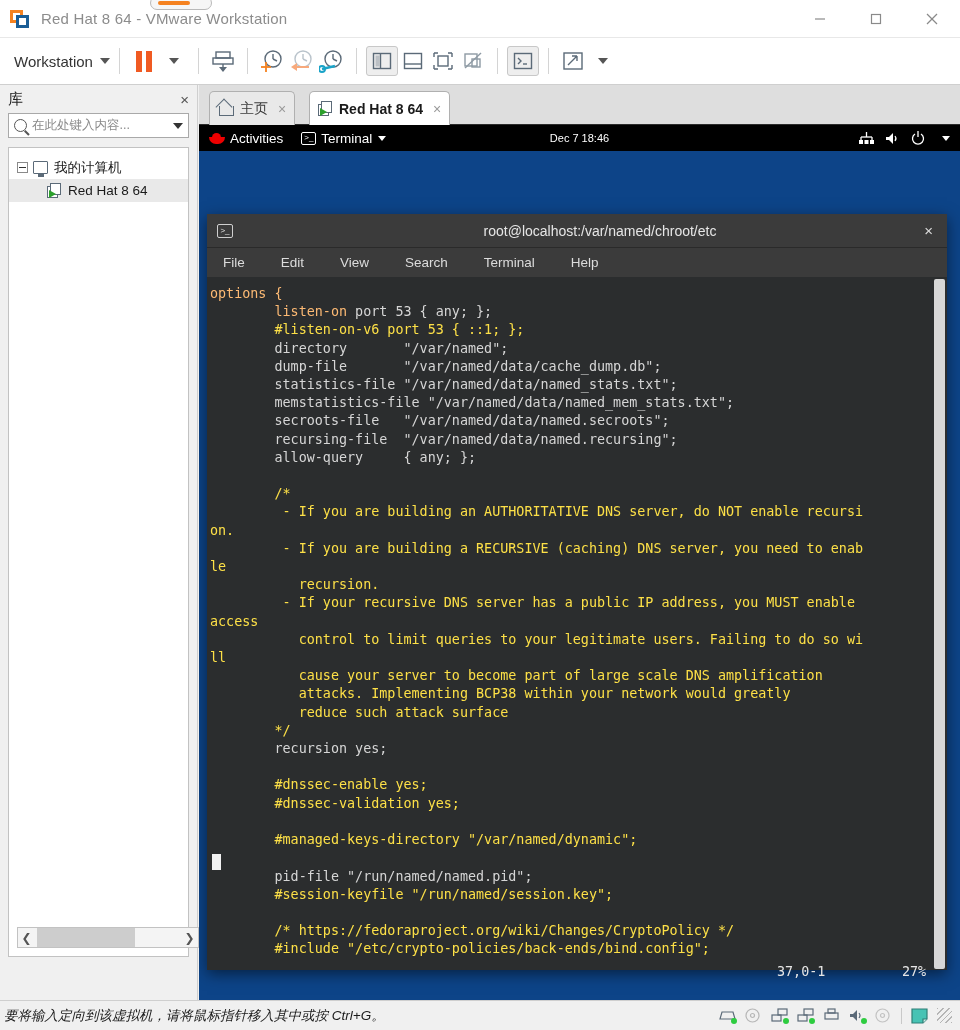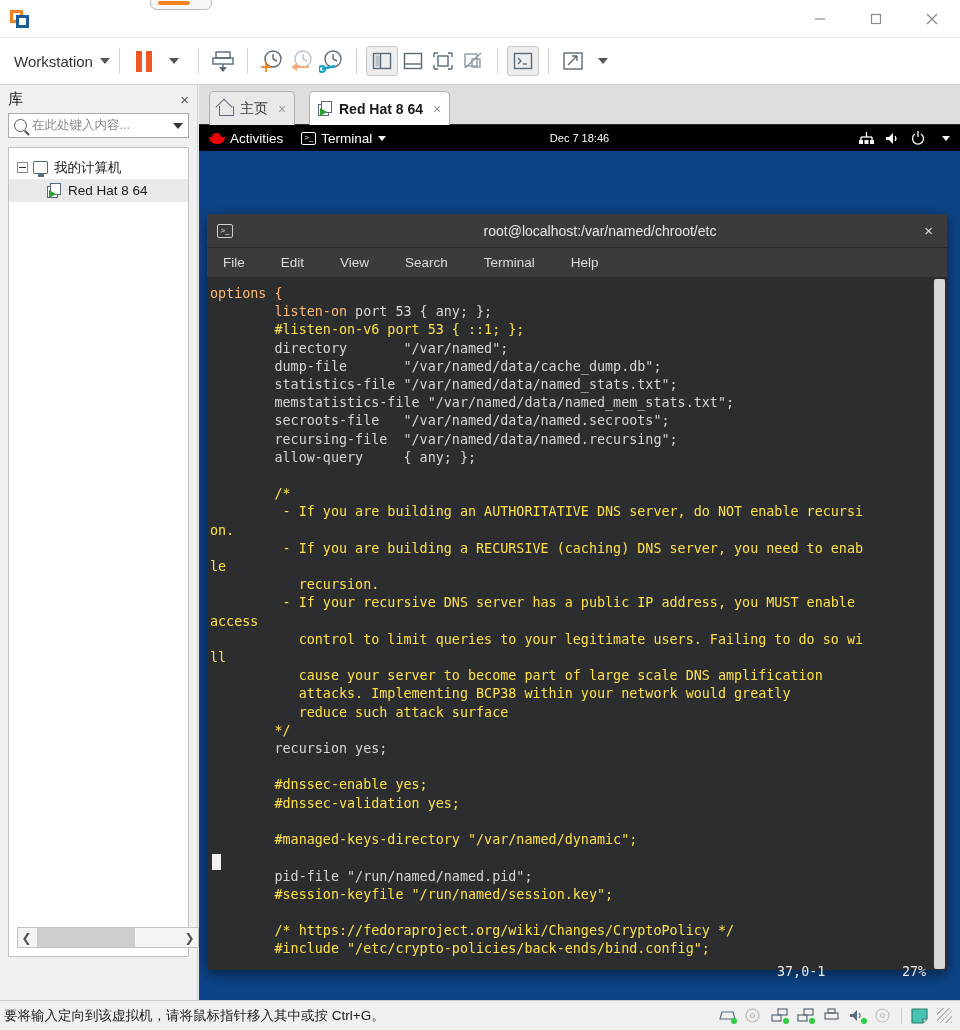--- a/index.html
+++ b/index.html
@@ -154,21 +154,21 @@
   .term-scroll { position: absolute; right: 2px; top: 65px; width: 11px; height: 690px;
     background: #d7d7d7; border-radius: 2px; }
   .cursor { position: absolute; left: 5px; top: 577px; width: 9px; height: 16px; background: #f2f2f2; }
   .statusline { position: absolute; left: 0; bottom: 6px; width: 726px;
     font-family: "DejaVu Sans Mono", monospace; font-size: 13.4px; color: #e6e6e6; }
   .sl-pos { position: absolute; left: 570px; }
   .sl-pct { position: absolute; left: 695px; }
 
   
   .statusbar { position: absolute; left: 0; bottom: 0; width: 960px; height: 30px;
-    background: #f0f0f0; border-top: 1px solid #cfcfcf; display: flex; align-items: center; }
+    background: #f0f0f0; border-top: 1px solid #cfcfcf; display: flex; align-items: center; font-style: italic; }
   .sb-msg { margin-left: 4px; font-size: 13.5px; color: #1a1a1a; }
   .sb-icons { margin-left: auto; display: flex; align-items: center; gap: 9px; padding-right: 8px; }
   .dev { width: 17px; height: 15px; position: relative; }
   .dot { position: absolute; right: -1px; bottom: -1px; width: 6px; height: 6px;
     background: #2ecc40; border-radius: 50%; }
   .grip { width: 15px; height: 15px; background:
     repeating-linear-gradient(-45deg, #b5b5b5 0 1px, transparent 1px 4px); }
 </style>
 </head>
 <body>
@@ -176,20 +176,21 @@
 <div id="app">
 
   <div class="titlebar">
     <div class="pill">
         <i></i>
       </div>
     <div class="title-icon">
       <span class="sq1"></span>
         <span class="sq2"></span>
     </div>
+    <div class="title-text">Red Hat  8 64  - VMware Workstation</div>
     <div class="win-btns">
       <div class="win-btn">
         <svg width="16" height="16">
             <line x1="3" y1="8" x2="13" y2="8" stroke="#8a8a8a" stroke-width="1.2"></line>
           </svg>
       </div>
       <div class="win-btn">
         <svg width="16" height="16">
             <rect x="3.5" y="3.5" width="9" height="9" fill="none" stroke="#8a8a8a" stroke-width="1.2"></rect>
           </svg>

